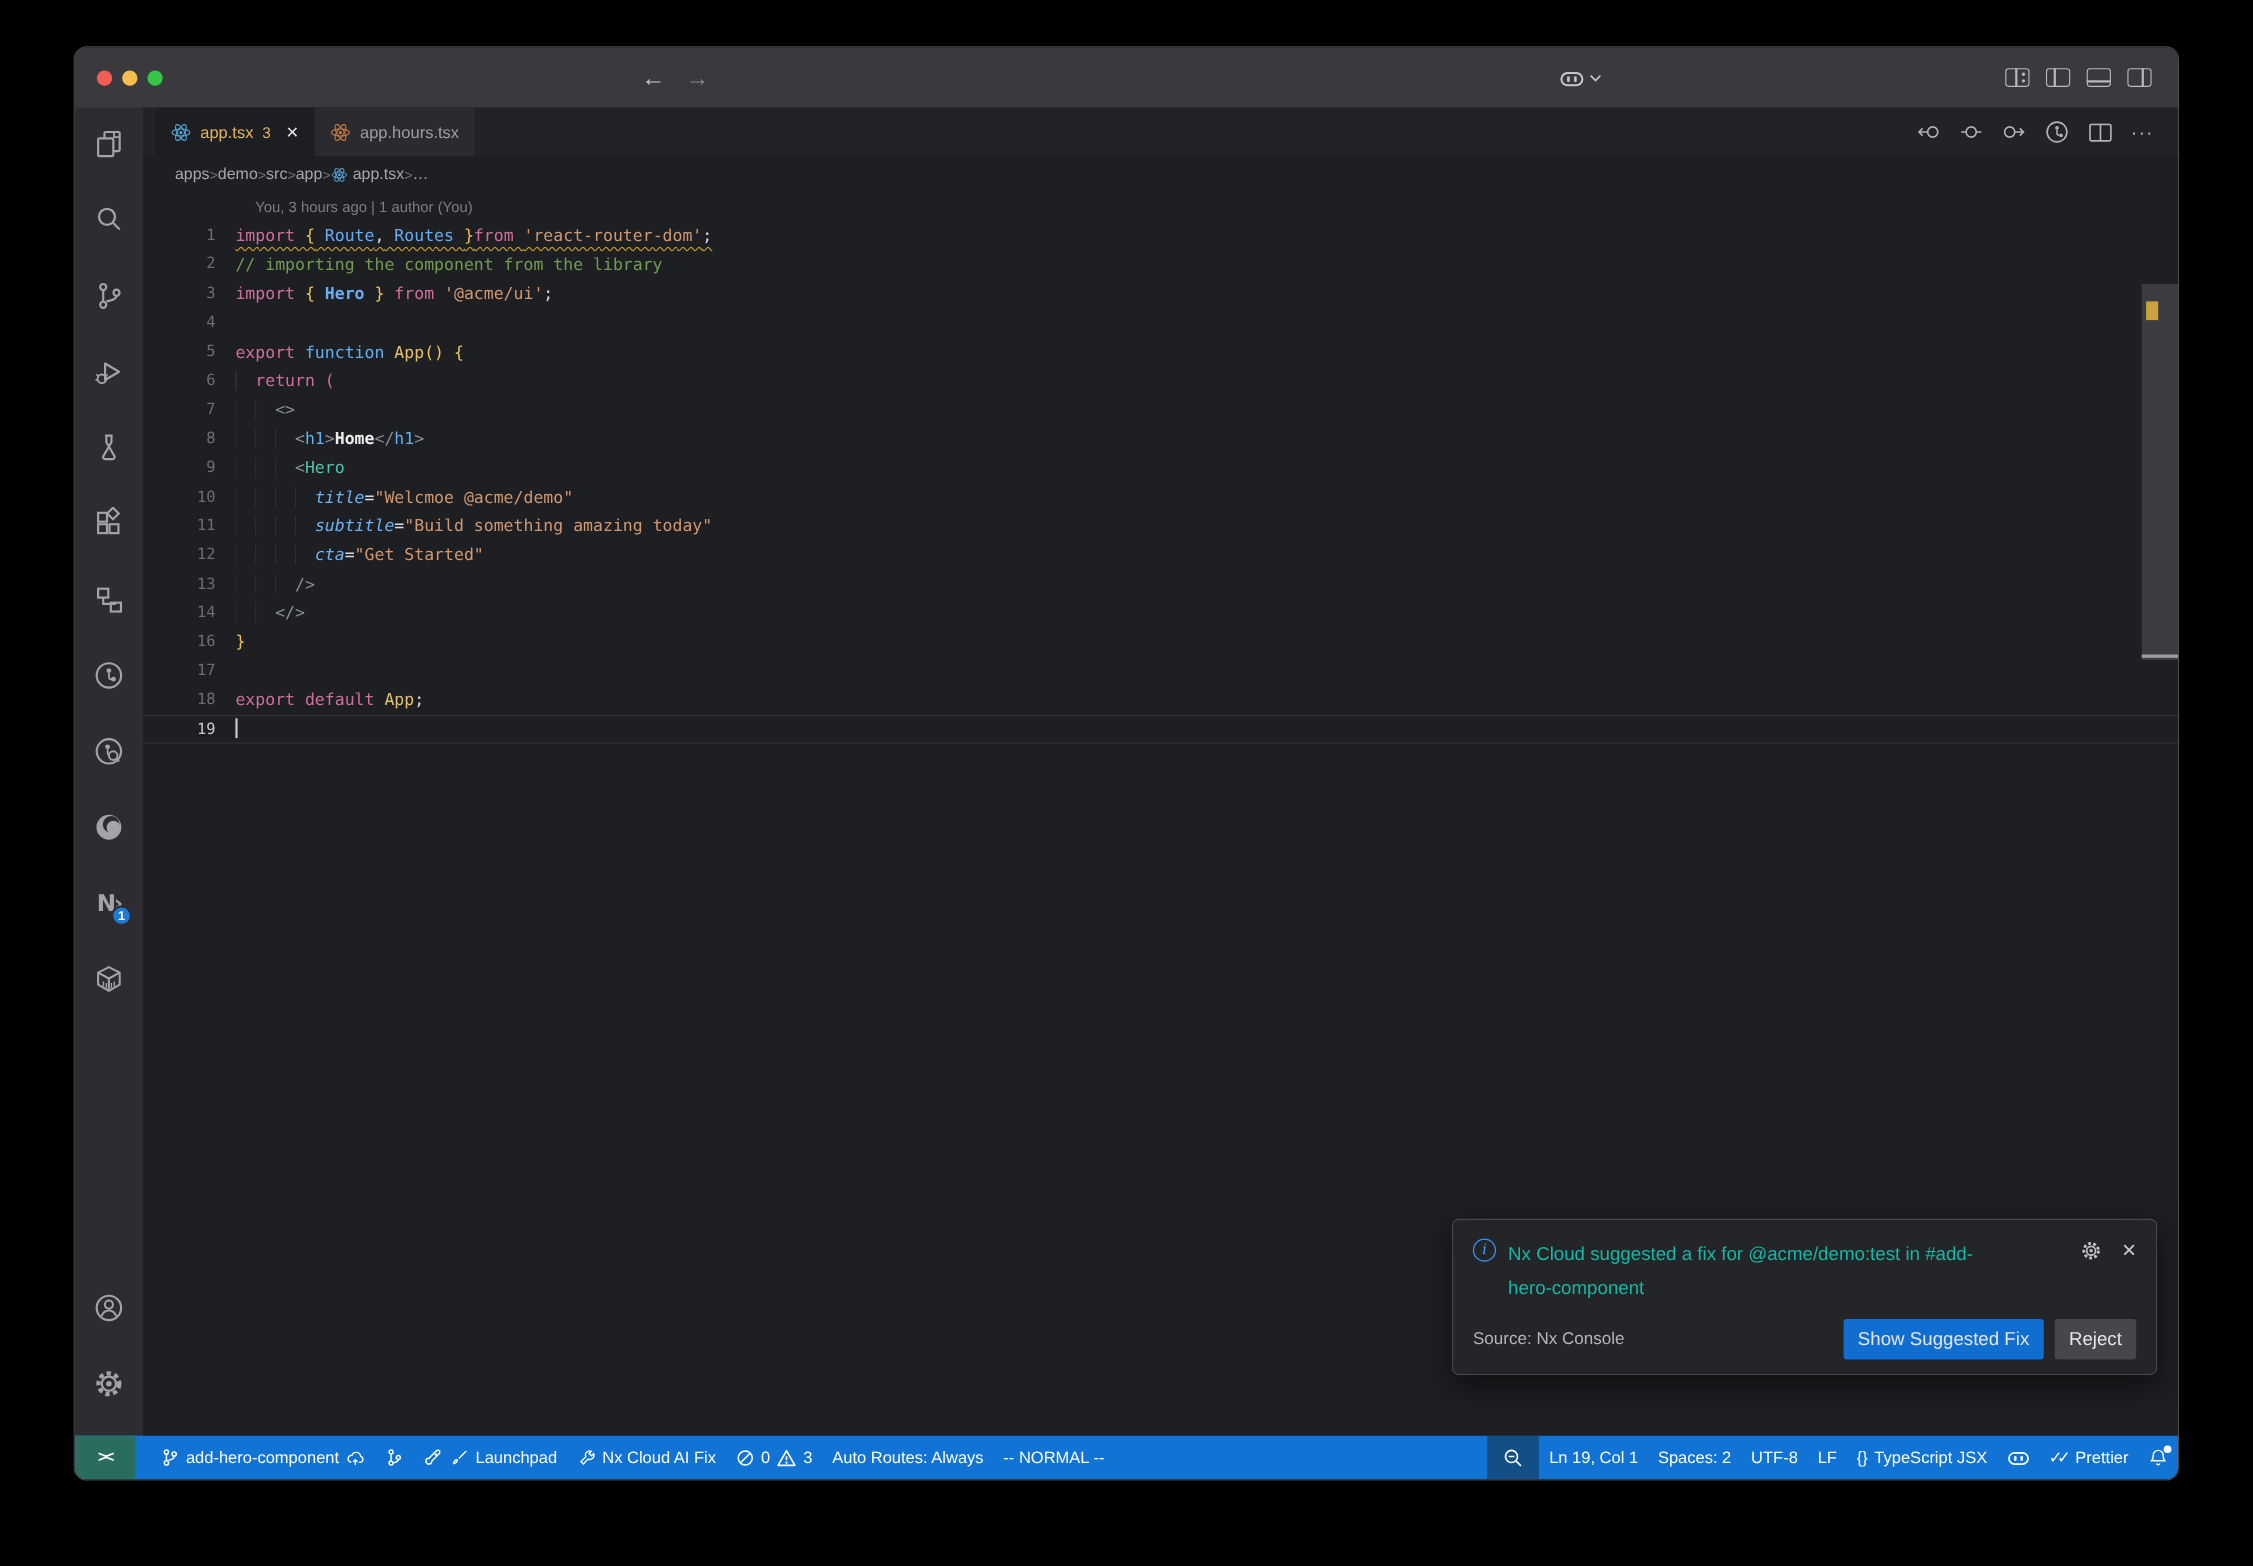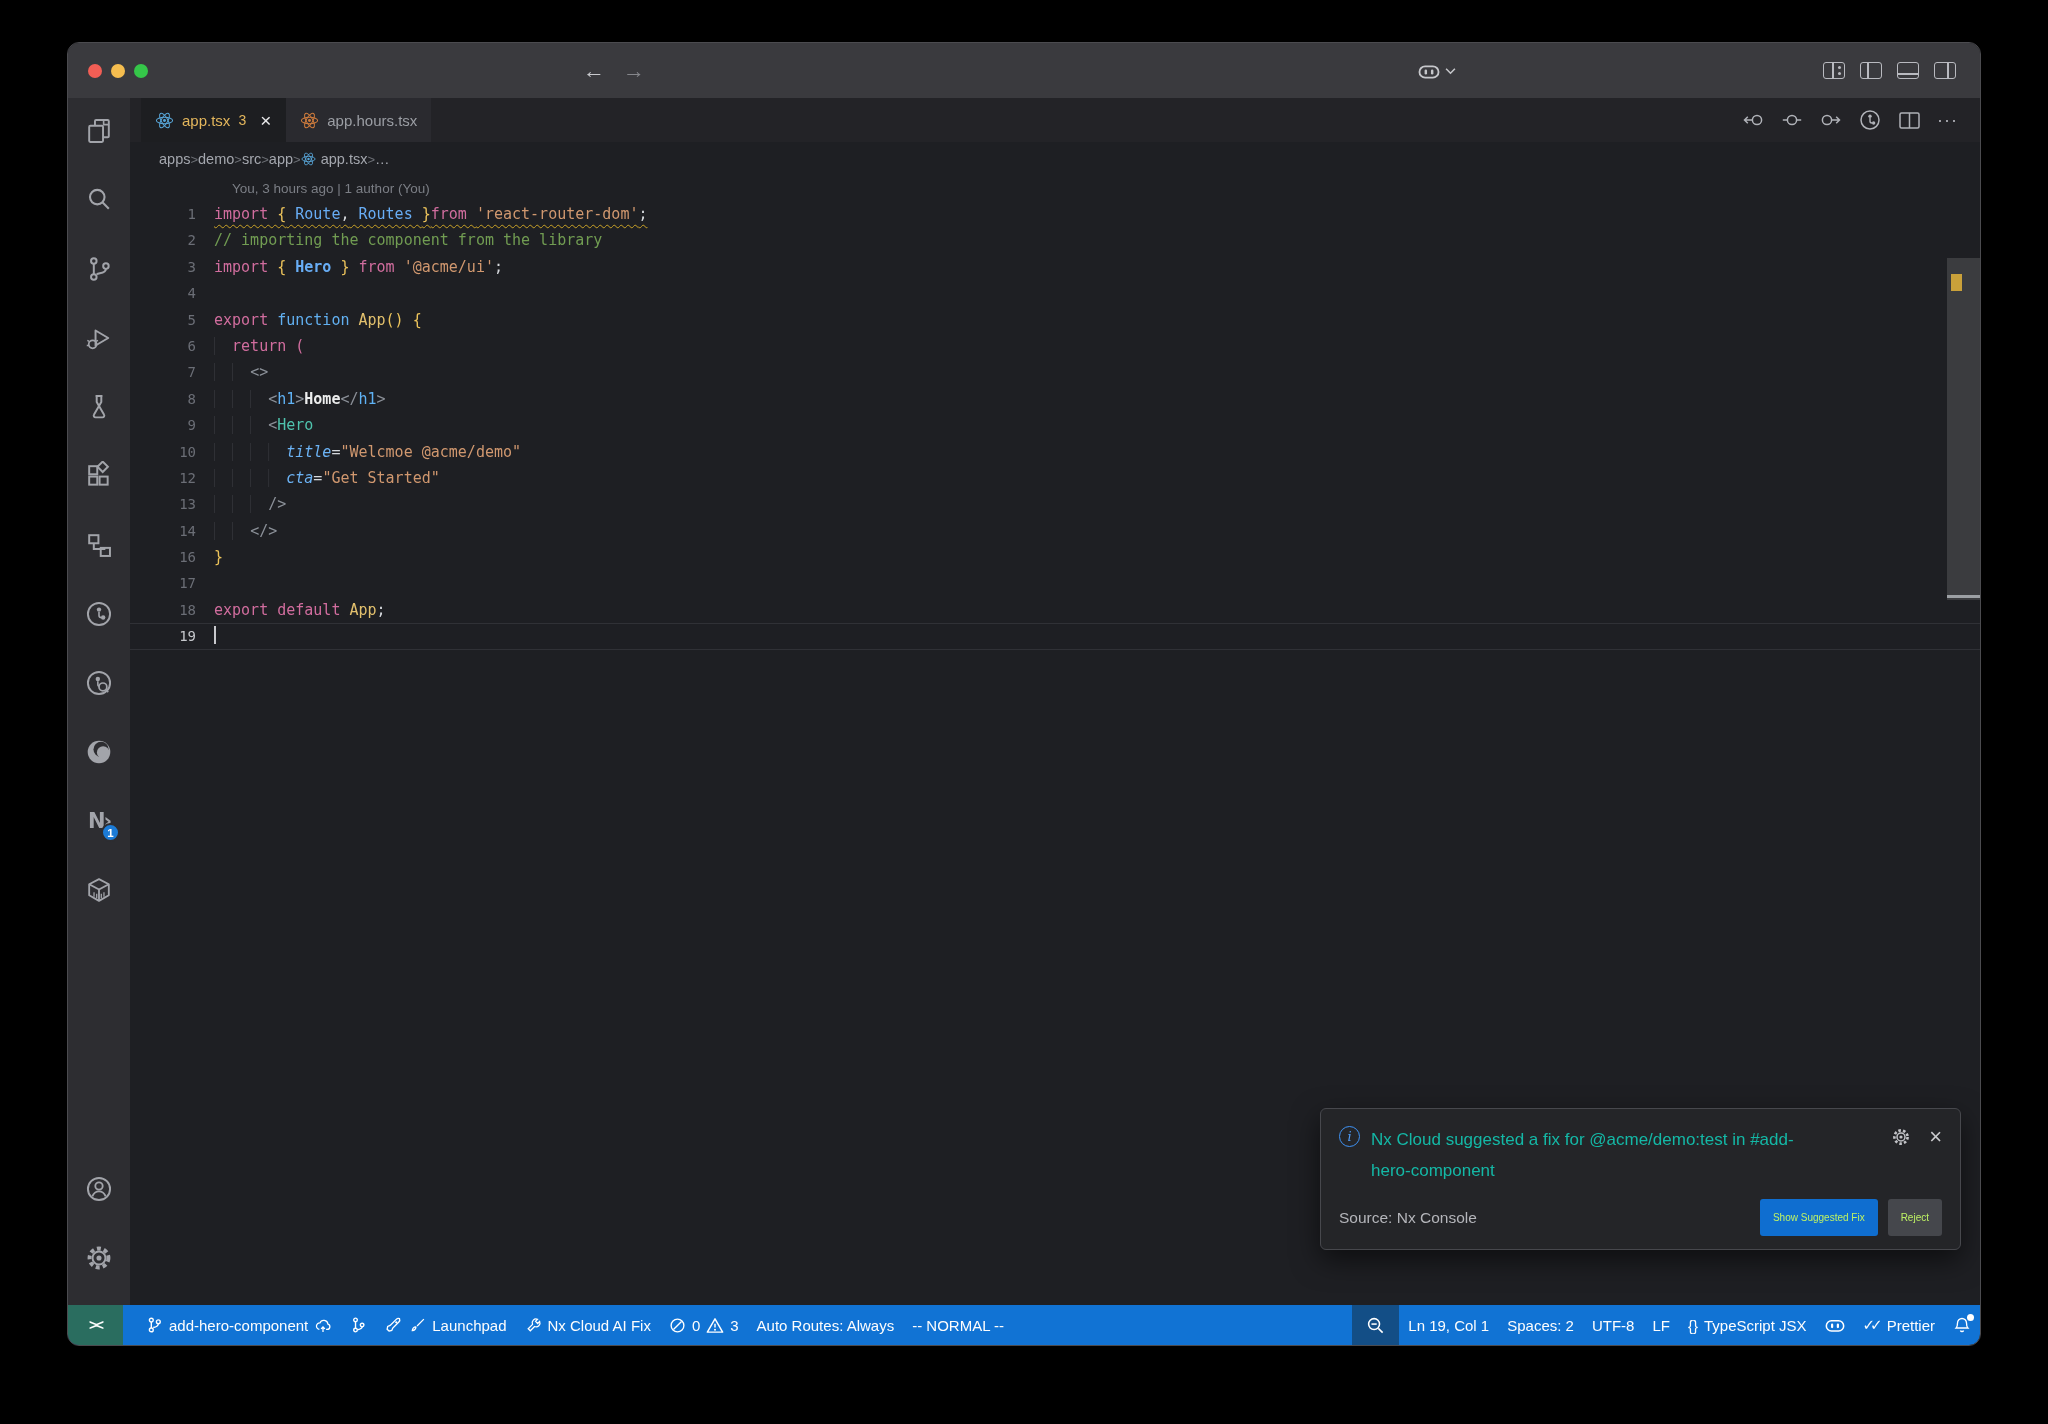--- a/index.html
+++ b/index.html
@@ -110,21 +110,21 @@
   .toast-row1 { display:flex; align-items:flex-start; gap:11px; }
   .info-ic { flex:0 0 21px; width:21px; height:21px; border:1.6px solid #3f93f5; border-radius:50%;
              color:#4f9cf7; font-size:13px; font-family:"DejaVu Serif",serif; font-style:italic;
              display:flex; align-items:center; justify-content:center; margin-top:2px; }
   .toast-msg { width:440px; color:#14b8a6; font-size:17px; line-height:1.85; }
   .toast-icons { margin-left:auto; display:flex; align-items:center; gap:18px; color:#c2c3c7; margin-top:2px; }
   .toast-x { font-size:22px; line-height:1; color:#c9cacd; }
   .toast-row2 { margin-top:auto; display:flex; align-items:center; }
   .toast-src { color:#b4b5ba; font-size:15.5px; }
   .toast-btns { margin-left:auto; display:flex; gap:10px; }
-  .btn { height:37px; padding:0 13px; border-radius:3px; font-size:10px; color:#bef264;
+  .btn { height:37px; padding:0 13px; border-radius:3px; font-size:17px; color:#e5e5e5;
          display:flex; align-items:center; border:none; font-family:inherit; }
   .btn.primary { background:#0f6ed0; }
   .btn.secondary { background:#45474c; }
 
   
   .statusbar { height:40px; flex:0 0 40px; background:#1173d4; display:flex; align-items:stretch;
                color:#fdfdfd; font-size:15px; overflow:hidden; }
   .sb-item { display:flex; align-items:center; gap:6px; padding:0 9px; white-space:nowrap; }
   .sb-remote { width:55px; background:#2a6d5f; justify-content:center; padding:0; font-weight:bold;
                letter-spacing:-2px; font-size:14.5px; }
@@ -373,20 +373,21 @@
               <div class="code-line"><span class="ln">1</span><span class="lc"><span class="squiggle"><span class="tk-kw">import </span><span class="tk-b1">{</span><span class="tk-id"> Route</span><span class="tk-sc">,</span><span class="tk-id"> Routes </span><span class="tk-b1">}</span><span class="tk-kw">from </span><span class="tk-str">'react-router-dom'</span><span class="tk-sc">;</span></span></span></div>
               <div class="code-line"><span class="ln">2</span><span class="lc"><span class="tk-cm">// importing the component from the library</span></span></div>
               <div class="code-line"><span class="ln">3</span><span class="lc"><span class="tk-kw">import </span><span class="tk-b1">{</span><span class="tk-idb"> Hero </span><span class="tk-b1">}</span><span class="tk-kw"> from </span><span class="tk-str">'@acme/ui'</span><span class="tk-sc">;</span></span></div>
               <div class="code-line"><span class="ln">4</span><span class="lc"></span></div>
               <div class="code-line"><span class="ln">5</span><span class="lc"><span class="tk-kw">export </span><span class="tk-kw2">function </span><span class="tk-fn">App</span><span class="tk-b1">()</span><span class="tk-sc"> </span><span class="tk-b1">{</span></span></div>
               <div class="code-line"><span class="ln">6</span><span class="lc"><span class="tk-pl">  </span><span class="tk-kw">return </span><span class="tk-b2">(</span></span></div>
               <div class="code-line"><span class="ln">7</span><span class="lc"><span class="tk-pl">    </span><span class="tk-pn">&lt;&gt;</span></span></div>
               <div class="code-line"><span class="ln">8</span><span class="lc"><span class="tk-pl">      </span><span class="tk-pn">&lt;</span><span class="tk-tag">h1</span><span class="tk-pn">&gt;</span><span class="tk-txt">Home</span><span class="tk-pn">&lt;/</span><span class="tk-tag">h1</span><span class="tk-pn">&gt;</span></span></div>
               <div class="code-line"><span class="ln">9</span><span class="lc"><span class="tk-pl">      </span><span class="tk-pn">&lt;</span><span class="tk-cmp">Hero</span></span></div>
               <div class="code-line"><span class="ln">10</span><span class="lc"><span class="tk-pl">        </span><span class="tk-attr">title</span><span class="tk-sc">=</span><span class="tk-str">"Welcmoe @acme/demo"</span></span></div>
+              <div class="code-line"><span class="ln">11</span><span class="lc"><span class="tk-pl">        </span><span class="tk-attr">subtitle</span><span class="tk-sc">=</span><span class="tk-str">"Build something amazing today"</span></span></div>
               <div class="code-line"><span class="ln">12</span><span class="lc"><span class="tk-pl">        </span><span class="tk-attr">cta</span><span class="tk-sc">=</span><span class="tk-str">"Get Started"</span></span></div>
               <div class="code-line"><span class="ln">13</span><span class="lc"><span class="tk-pl">      </span><span class="tk-pn">/&gt;</span></span></div>
               <div class="code-line"><span class="ln">14</span><span class="lc"><span class="tk-pl">    </span><span class="tk-pn">&lt;/&gt;</span></span></div>
               <div class="code-line"><span class="ln">16</span><span class="lc"><span class="tk-b1">}</span></span></div>
               <div class="code-line"><span class="ln">17</span><span class="lc"></span></div>
               <div class="code-line"><span class="ln">18</span><span class="lc"><span class="tk-kw">export </span><span class="tk-kw">default </span><span class="tk-fn">App</span><span class="tk-sc">;</span></span></div>
               <div class="code-line current"><span class="ln">19</span><span class="lc"><span class="cursor"></span></span></div>
             </div>
           <div class="scrollzone">
             <div class="scroll-slider"></div>

